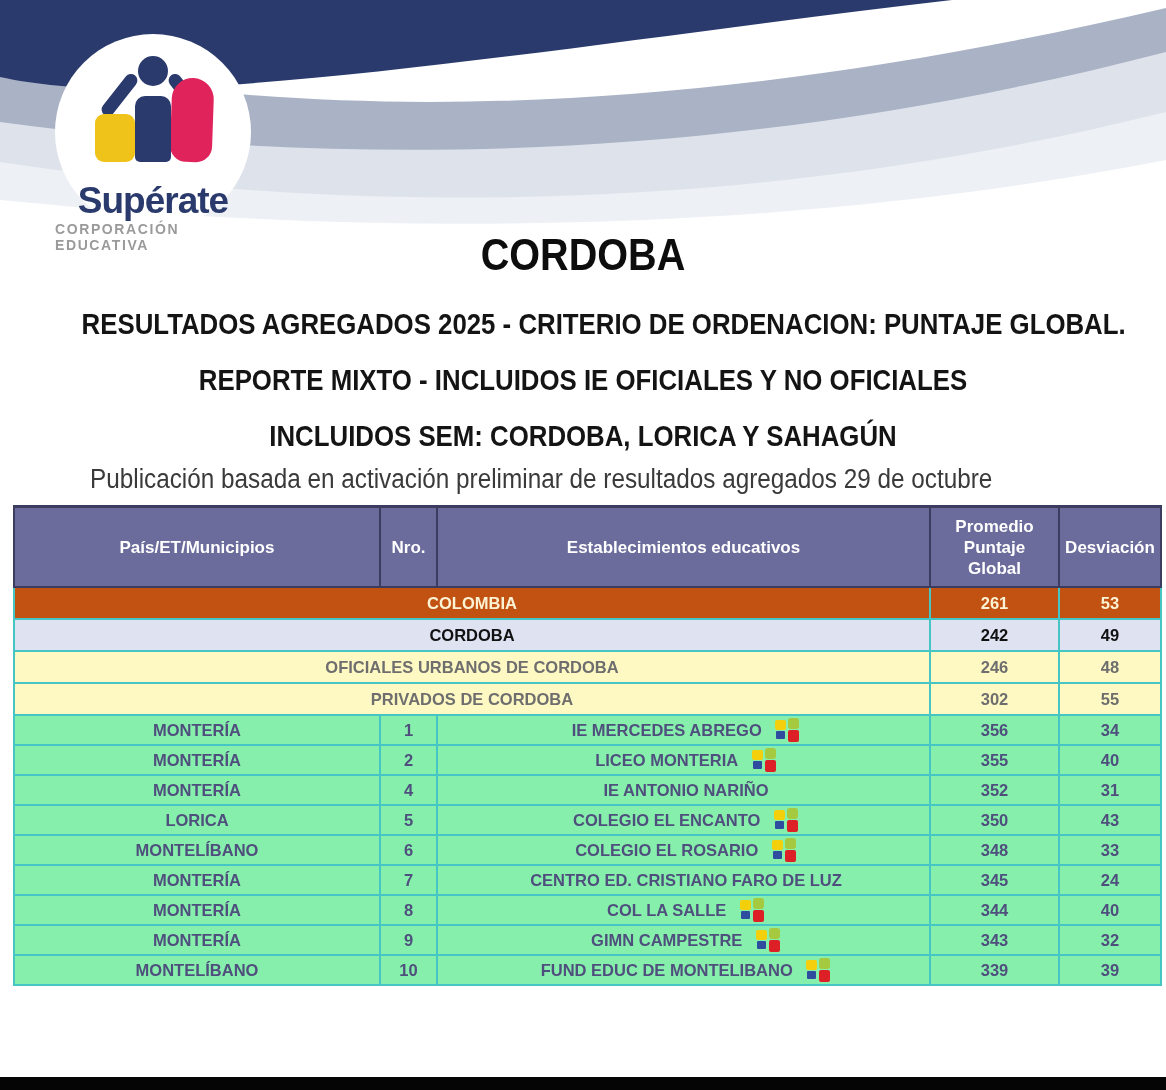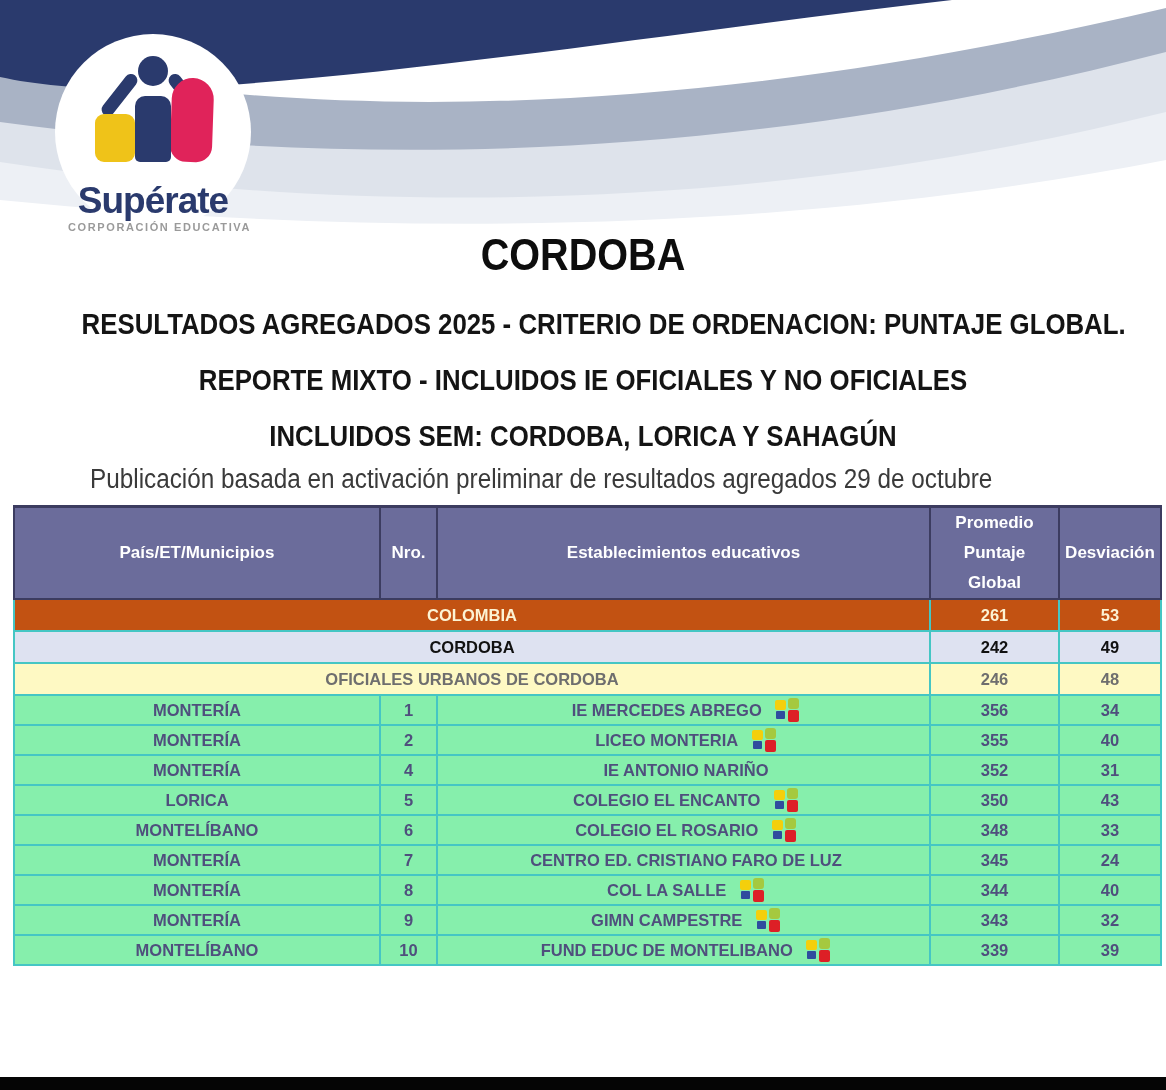--- a/index.html
+++ b/index.html
@@ -22,22 +22,22 @@
   .arm.left{left:58px;transform:rotate(38deg);}
   .arm.right{right:58px;transform:rotate(-38deg);}
   .torso{position:absolute;left:50%;top:40px;width:36px;height:66px;margin-left:-18px;border-radius:10px 10px 5px 5px;background:var(--navy);}
   .block-yellow{position:absolute;left:40px;top:58px;width:40px;height:48px;border-radius:9px;background:#EFC319;}
   .block-red{position:absolute;right:38px;top:22px;width:42px;height:84px;border-radius:21px 21px 16px 16px;background:#E0235A;transform:rotate(2deg);}
   .brand{
     position:absolute;left:0;top:146px;width:100%;text-align:center;
     font-size:37px;font-weight:bold;color:var(--navy);letter-spacing:-1px;
   }
   .tagline{
-    position:absolute;left:0;top:187px;width:100%;text-align:right;
-    font-size:11px;color:#9a9a9a;letter-spacing:1.6px;font-weight:bold;
+    position:absolute;left:0;top:187px;width:100%;text-align:left;
+    font-size:14px;color:#9a9a9a;letter-spacing:1.6px;font-weight:bold;
   }
   
   .title-wrap{position:absolute;top:228px;left:0;width:100%;}
   .page-title{
     text-align:center;font-size:45px;font-weight:bold;color:#0d0d0d;
     transform:scaleX(.88);letter-spacing:0;margin:0;line-height:54px;
   }
   .subtitles{margin-top:14px;}
   .subtitle-line{
     text-align:center;font-size:30px;font-weight:bold;color:#141414;
@@ -48,21 +48,21 @@
     transform:scaleX(.9);transform-origin:left center;white-space:nowrap;
   }
   
   .results-table{
     position:absolute;top:505px;left:13px;width:1147px;
     border-collapse:collapse;table-layout:fixed;
   }
   .results-table th{
     background:var(--header-bg);color:#fff;font-weight:bold;font-size:17px;
     border:2px solid #3c3c60;border-top-width:3px;height:78px;padding:0 4px;
-    line-height:30px;
+    line-height:21px;
   }
   .results-table td{
     border:2px solid var(--border-teal);font-weight:bold;font-size:16.5px;
     text-align:center;padding:0 4px;overflow:hidden;white-space:nowrap;
   }
   .summary-row td{height:30px;}
   .data-row td{height:28px;color:var(--row-text);background:#86efac;}
   .style-colombia td{background:var(--colombia-bg);color:#fcf3d4;}
   .style-cordoba td{background:#dee2f1;color:#111;}
   .style-yellow td{background:#fef9c3;color:#6e6e6e;}
@@ -148,20 +148,25 @@
         <tr class="summary-row style-cordoba">
     <td colspan="3">CORDOBA</td>
     <td>242</td>
     <td>49</td>
   </tr>
         <tr class="summary-row style-yellow">
     <td colspan="3">OFICIALES URBANOS DE CORDOBA</td>
     <td>246</td>
     <td>48</td>
   </tr>
+        <tr class="summary-row style-yellow">
+    <td colspan="3">PRIVADOS DE CORDOBA</td>
+    <td>302</td>
+    <td>55</td>
+  </tr>
         <tr class="data-row">
     <td>MONTERÍA</td>
     <td>1</td>
     <td class="estab-cell">
       <span class="estab-name">IE MERCEDES ABREGO</span>
       <span class="school-logo">
         <span class="q q-yellow"></span><span class="q q-green"></span>
         <span class="q q-blue"></span><span class="q q-red"></span>
       </span>
     </td>

